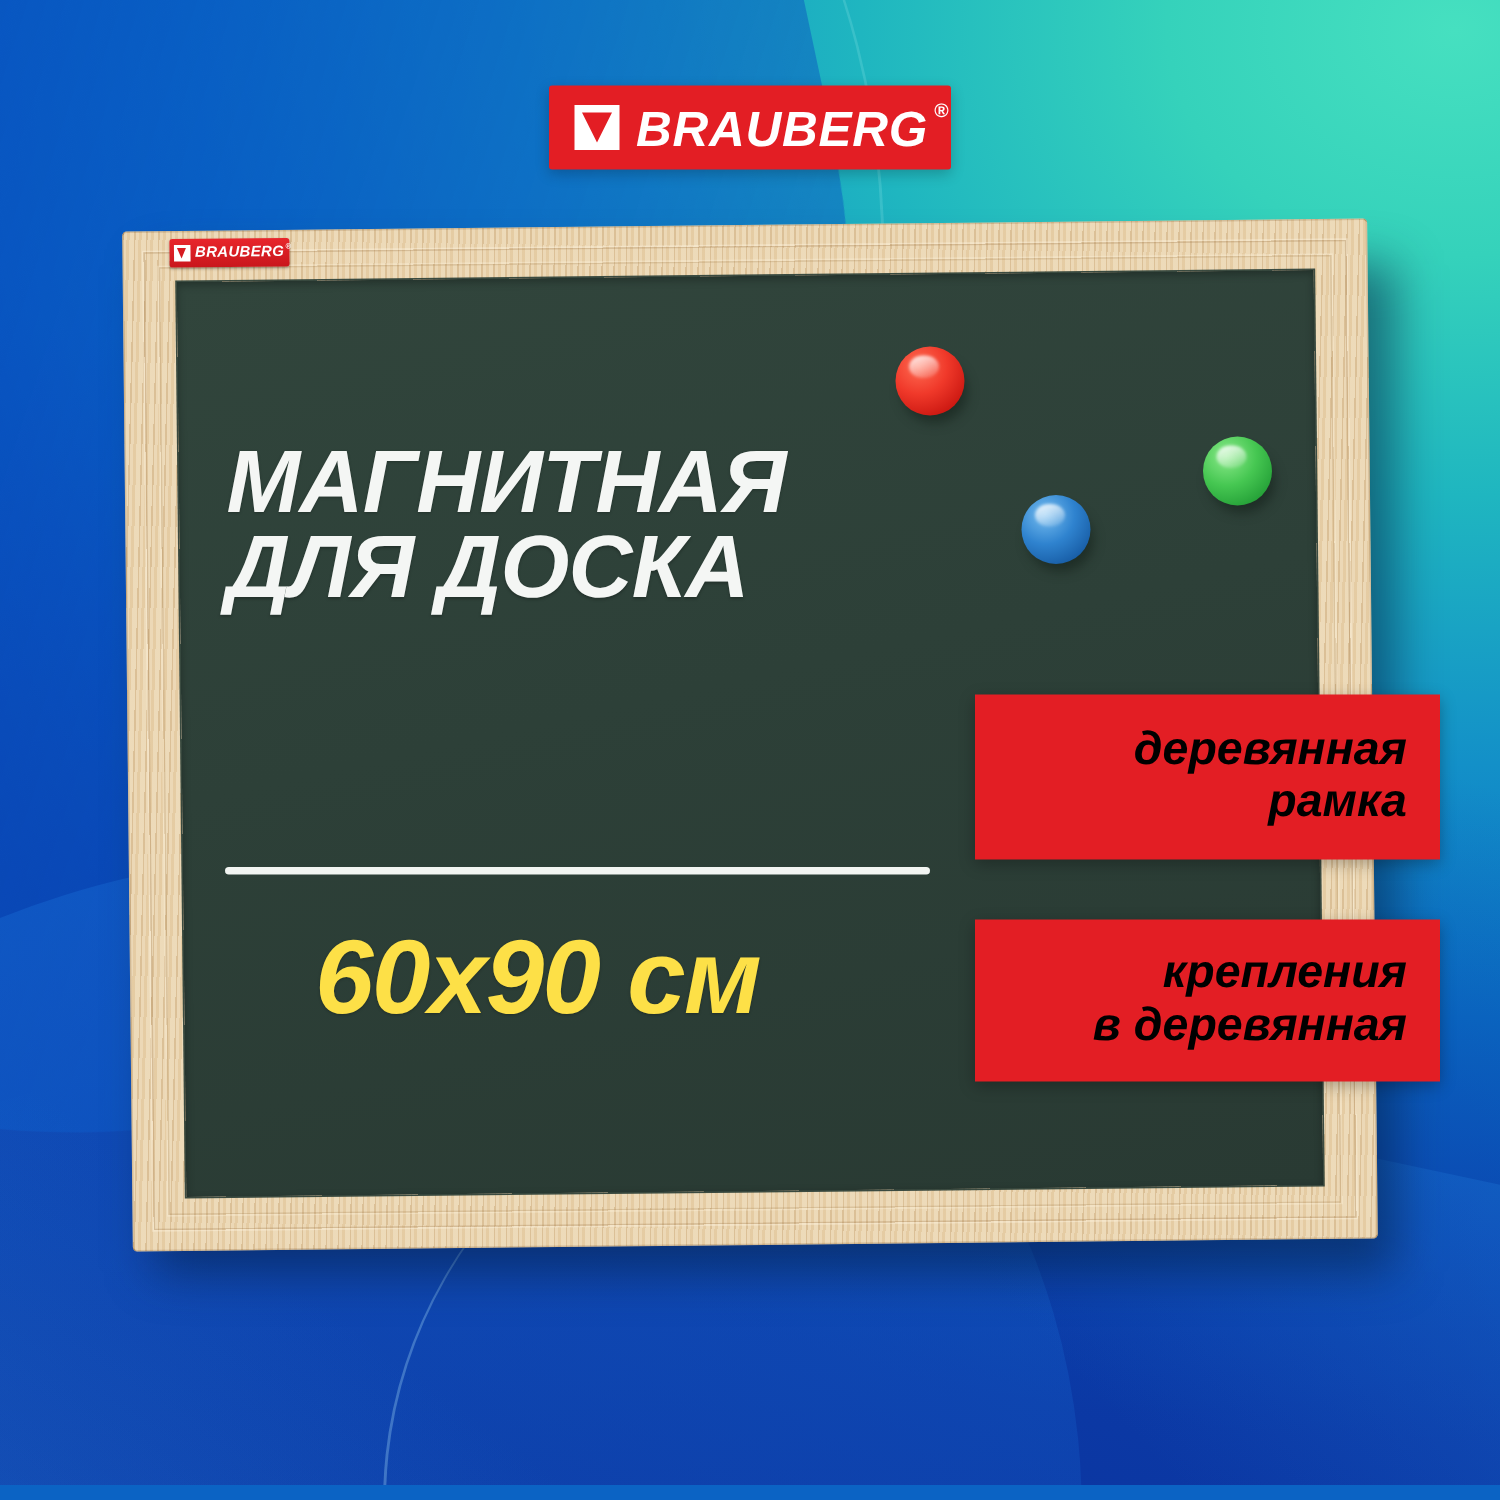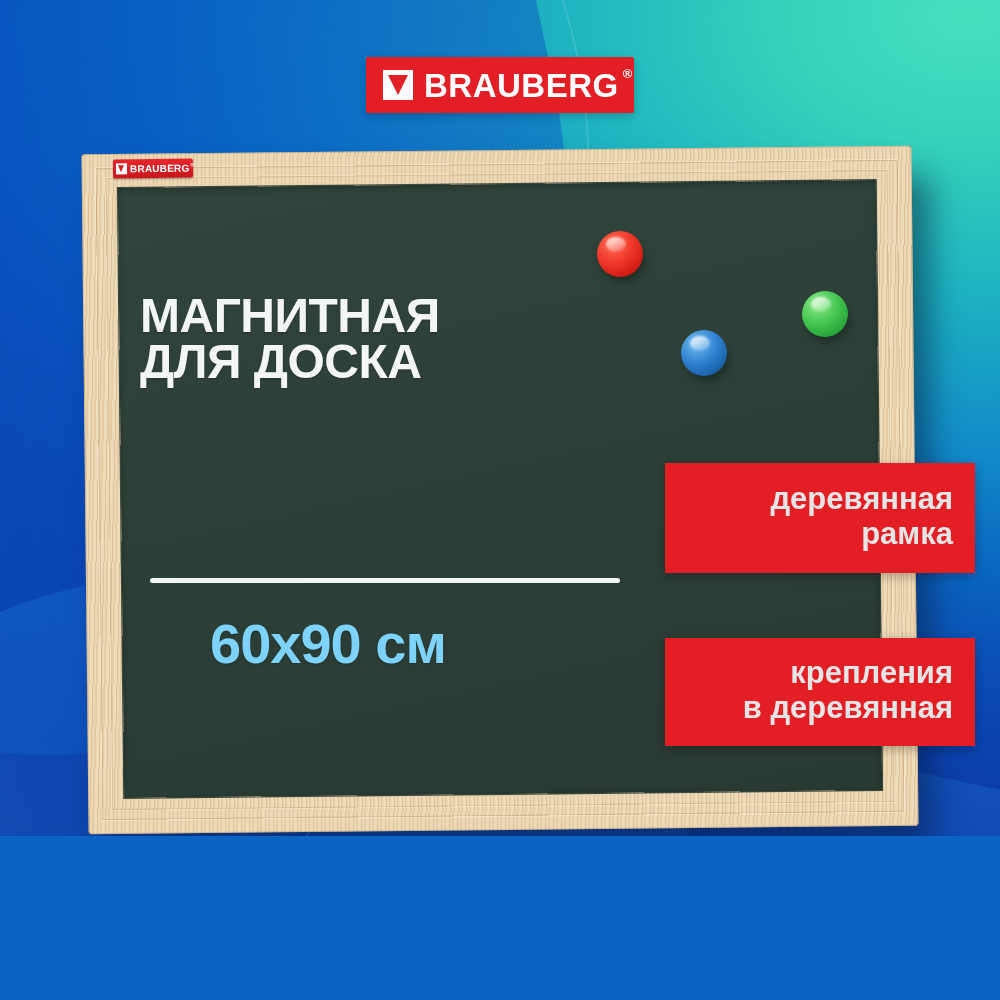--- a/index.html
+++ b/index.html
@@ -1,21 +1,21 @@
 <!DOCTYPE html>
 <html><head>
 <meta charset="utf-8">
 <style>
   html,body{margin:0;padding:0;}
   body{
     width:1000px;height:1000px;overflow:hidden;
     font-family:"Liberation Sans","DejaVu Sans",sans-serif;
     background:#0b63c4;
   }
-  .stage{position:relative;width:1000px;height:836px;overflow:hidden;}
+  .stage{position:relative;width:1000px;height:990px;overflow:hidden;font-style:italic;}
 
   
   .bg-base{
     position:absolute;inset:0;
     background:
       radial-gradient(120% 95% at 97% 2%, #46e0c0 0%, #35d2bb 16%, #1fb6c0 33%, #1390c8 52%, #0a6fc6 70%, #0b54bd 86%, #0d43b0 100%);
   }
   .bg-deep{
     position:absolute;inset:0;
     background:
@@ -155,51 +155,51 @@
     border-left:3.5px solid transparent;border-right:3.5px solid transparent;
     border-top:7px solid #d61b21;
   }
   .corner-word{
     color:#fff;font-size:10px;font-weight:bold;margin-left:3px;line-height:1;letter-spacing:.2px;
   }
   .corner-reg{color:#fff;font-size:5px;font-weight:bold;margin-left:1px;align-self:flex-start;margin-top:3px;}
 
   
   .headline{
-    position:absolute;left:140px;top:293px;width:520px;
-    color:#f4f6f4;font-weight:bold;font-size:48px;line-height:.96;
+    position:absolute;left:151px;top:293px;width:520px;
+    color:#f4f6f4;font-weight:bold;font-size:59px;line-height:.96;
     letter-spacing:-.5px;
     text-shadow:0 1px 2px rgba(0,0,0,.25);
   }
   .headline div{white-space:nowrap;}
 
   .rule{
     position:absolute;left:150px;top:578px;width:470px;height:5px;
     background:#f2f5f2;border-radius:3px;
   }
   .size-text{
     position:absolute;left:210px;top:616px;
-    color:#7dd3fc;font-weight:bold;font-size:56px;line-height:1;
+    color:#fde047;font-weight:bold;font-size:70px;line-height:1;
     letter-spacing:-1px;
     text-shadow:0 1px 2px rgba(0,0,0,.25);
   }
 
   
   .banner{
     position:absolute;left:650px;width:310px;
     background:#e31e24;
     box-shadow:0 3px 10px rgba(0,0,0,.28);
-    color:#e5e5e5;font-weight:bold;
+    color:#000000;font-weight:bold;
     display:flex;flex-direction:column;justify-content:center;
     align-items:flex-end;
     padding:10px 22px 12px 18px;box-sizing:border-box;
-    font-size:31px;line-height:1.12;text-align:right;margin-left:15px;
+    font-size:31px;line-height:1.12;text-align:right;
   }
   .banner-1{top:463px;height:110px;}
-  .banner-2{top:638px;height:108px;}
+  .banner-2{top:613px;height:108px;}
   .banner span{white-space:nowrap;display:block;}
 
   
   .magnet{position:absolute;border-radius:50%;}
   .magnet::after{
     content:"";position:absolute;border-radius:50%;
     left:20%;top:12%;width:44%;height:34%;
     background:linear-gradient(160deg, rgba(255,255,255,.92), rgba(255,255,255,.06));
     filter:blur(1.2px);
   }

